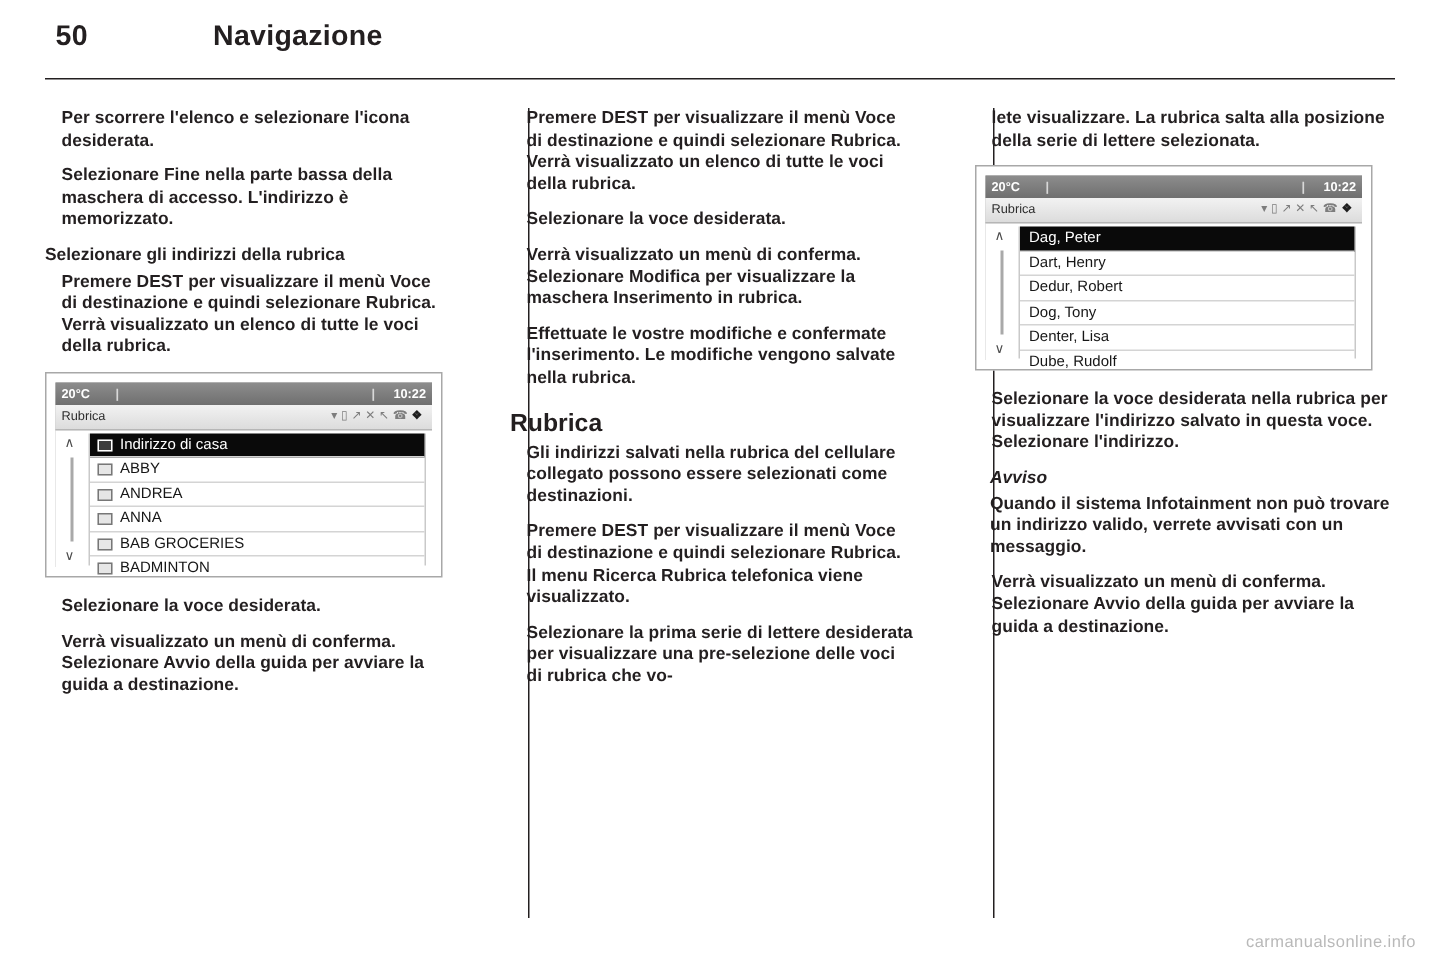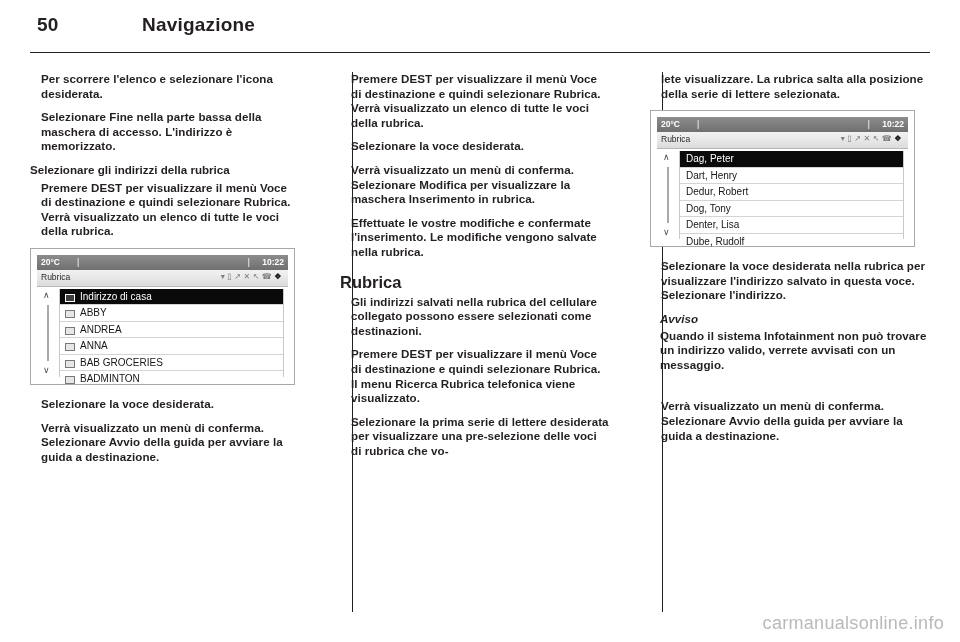--- a/index.html
+++ b/index.html
@@ -97,21 +97,21 @@
     line-height: 14.6px;
     font-weight: bold;
   }
   h2.section {
     margin: 13px 0 3px 0;
     font-size: 16.5px;
     line-height: 19px;
     font-weight: bold;
   }
   .note {
-    margin: 4px 0 27px 10px;
+    margin: 4px 0 9px 10px;
   }
   .note .note-title {
     font-size: 11.6px;
     line-height: 14.6px;
     font-weight: bold;
     font-style: italic;
     margin: 0 0 2px 0;
   }
   .note p {
     margin: 0;
@@ -242,21 +242,21 @@
   }
   .row .rname { vertical-align: 1px; }
   .rows.indent .row { padding-left: 5px; }
   .rows.noicons .row { padding-left: 6px; }
 
   
   .watermark {
     position: absolute;
     right: 16px;
     bottom: 8px;
-    font-size: 18px;
+    font-size: 11px;
     color: #b9b9b9;
     letter-spacing: 0.3px;
     font-family: "Liberation Sans", sans-serif;
   }
 </style>
 </head>
 <body>
 
 <div class="page">
 

